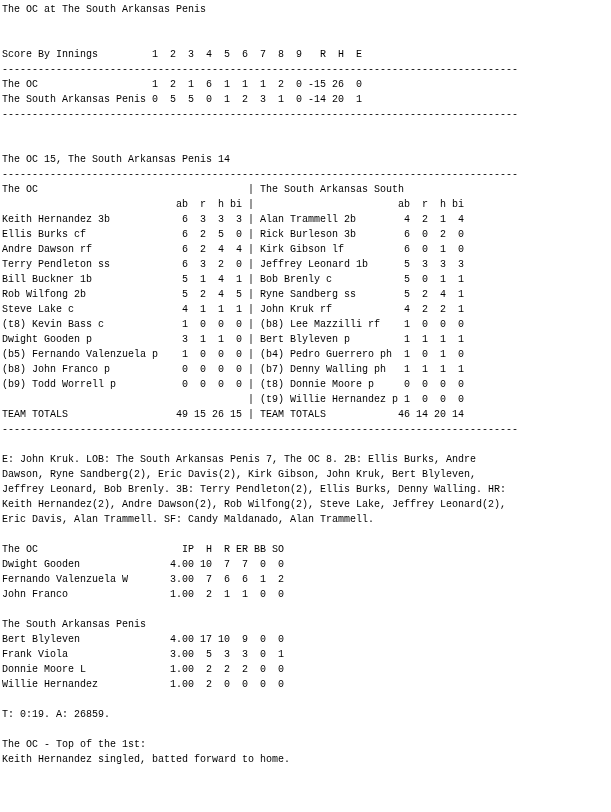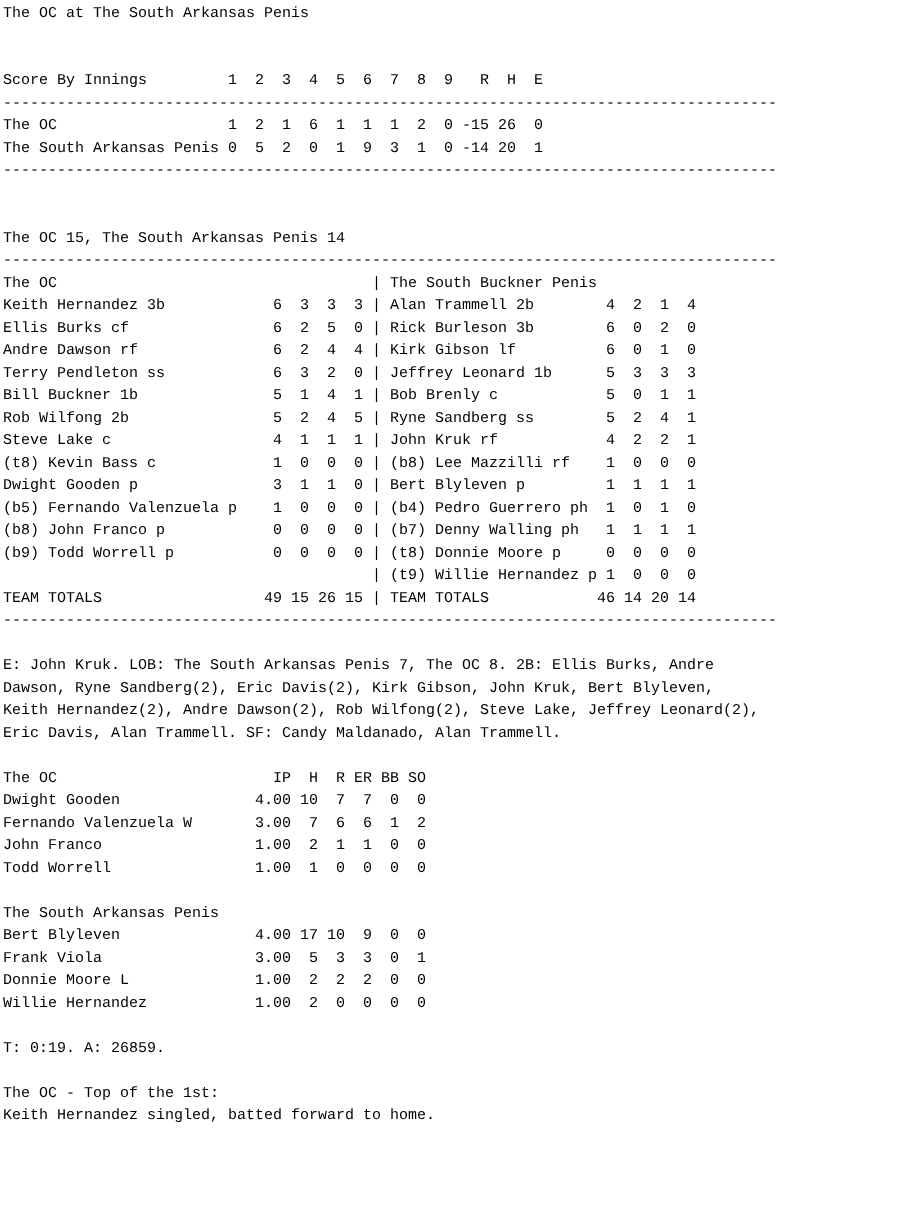--- a/index.html
+++ b/index.html
@@ -18,58 +18,59 @@
 </head>
 <body>
 
 <div class="mono">
   <div class="ln">The OC at The South Arkansas Penis</div>
   <div class="gap2"></div>
   <div id="linescore">
       <div class="ln">Score By Innings         1  2  3  4  5  6  7  8  9   R  H  E</div>
       <div class="ln">--------------------------------------------------------------------------------------</div>
       <div class="ln">The OC                   1  2  1  6  1  1  1  2  0 -15 26  0</div>
-      <div class="ln">The South Arkansas Penis 0  5  2  0  1  9  3  1  0 -14 20  1</div>
+      <div class="ln">The South Arkansas Penis 0  5  5  0  1  2  3  1  0 -14 20  1</div>
       <div class="ln">--------------------------------------------------------------------------------------</div>
     </div>
   <div class="gap2"></div>
   <div class="ln">The OC 15, The South Arkansas Penis 14</div>
   <div id="batting">
       <div class="ln">--------------------------------------------------------------------------------------</div>
-      <div class="ln">The OC                                   | The South Buckner Penis</div>
+      <div class="ln">The OC                                   | The South Arkansas South</div>
+      <div class="ln">                             ab  r  h bi |                        ab  r  h bi</div>
       <div class="ln">Keith Hernandez 3b            6  3  3  3 | Alan Trammell 2b        4  2  1  4</div>
       <div class="ln">Ellis Burks cf                6  2  5  0 | Rick Burleson 3b        6  0  2  0</div>
       <div class="ln">Andre Dawson rf               6  2  4  4 | Kirk Gibson lf          6  0  1  0</div>
       <div class="ln">Terry Pendleton ss            6  3  2  0 | Jeffrey Leonard 1b      5  3  3  3</div>
       <div class="ln">Bill Buckner 1b               5  1  4  1 | Bob Brenly c            5  0  1  1</div>
       <div class="ln">Rob Wilfong 2b                5  2  4  5 | Ryne Sandberg ss        5  2  4  1</div>
       <div class="ln">Steve Lake c                  4  1  1  1 | John Kruk rf            4  2  2  1</div>
       <div class="ln">(t8) Kevin Bass c             1  0  0  0 | (b8) Lee Mazzilli rf    1  0  0  0</div>
       <div class="ln">Dwight Gooden p               3  1  1  0 | Bert Blyleven p         1  1  1  1</div>
       <div class="ln">(b5) Fernando Valenzuela p    1  0  0  0 | (b4) Pedro Guerrero ph  1  0  1  0</div>
       <div class="ln">(b8) John Franco p            0  0  0  0 | (b7) Denny Walling ph   1  1  1  1</div>
       <div class="ln">(b9) Todd Worrell p           0  0  0  0 | (t8) Donnie Moore p     0  0  0  0</div>
       <div class="ln">                                         | (t9) Willie Hernandez p 1  0  0  0</div>
       <div class="ln">TEAM TOTALS                  49 15 26 15 | TEAM TOTALS            46 14 20 14</div>
       <div class="ln">--------------------------------------------------------------------------------------</div>
     </div>
   <div class="gap1"></div>
   <div>
     <div class="ln">E: John Kruk. LOB: The South Arkansas Penis 7, The OC 8. 2B: Ellis Burks, Andre</div>
     <div class="ln">Dawson, Ryne Sandberg(2), Eric Davis(2), Kirk Gibson, John Kruk, Bert Blyleven,</div>
+    <div class="ln">Jeffrey Leonard, Bob Brenly. 3B: Terry Pendleton(2), Ellis Burks, Denny Walling. HR:</div>
     <div class="ln">Keith Hernandez(2), Andre Dawson(2), Rob Wilfong(2), Steve Lake, Jeffrey Leonard(2),</div>
     <div class="ln">Eric Davis, Alan Trammell. SF: Candy Maldanado, Alan Trammell.</div>
   </div>
   <div class="gap1"></div>
   <div id="pitching">
       <div class="ln">The OC                        IP  H  R ER BB SO</div>
       <div class="ln">Dwight Gooden               4.00 10  7  7  0  0</div>
       <div class="ln">Fernando Valenzuela W       3.00  7  6  6  1  2</div>
       <div class="ln">John Franco                 1.00  2  1  1  0  0</div>
-      <div class="ln">Todd Worrell                1.00  1  0  0  0  0</div>
       <div class="ln"> </div>
       <div class="ln">The South Arkansas Penis</div>
       <div class="ln">Bert Blyleven               4.00 17 10  9  0  0</div>
       <div class="ln">Frank Viola                 3.00  5  3  3  0  1</div>
       <div class="ln">Donnie Moore L              1.00  2  2  2  0  0</div>
       <div class="ln">Willie Hernandez            1.00  2  0  0  0  0</div>
     </div>
   <div class="gap1"></div>
   <div class="ln">T: 0:19. A: 26859.</div>
   <div class="gap1"></div>

